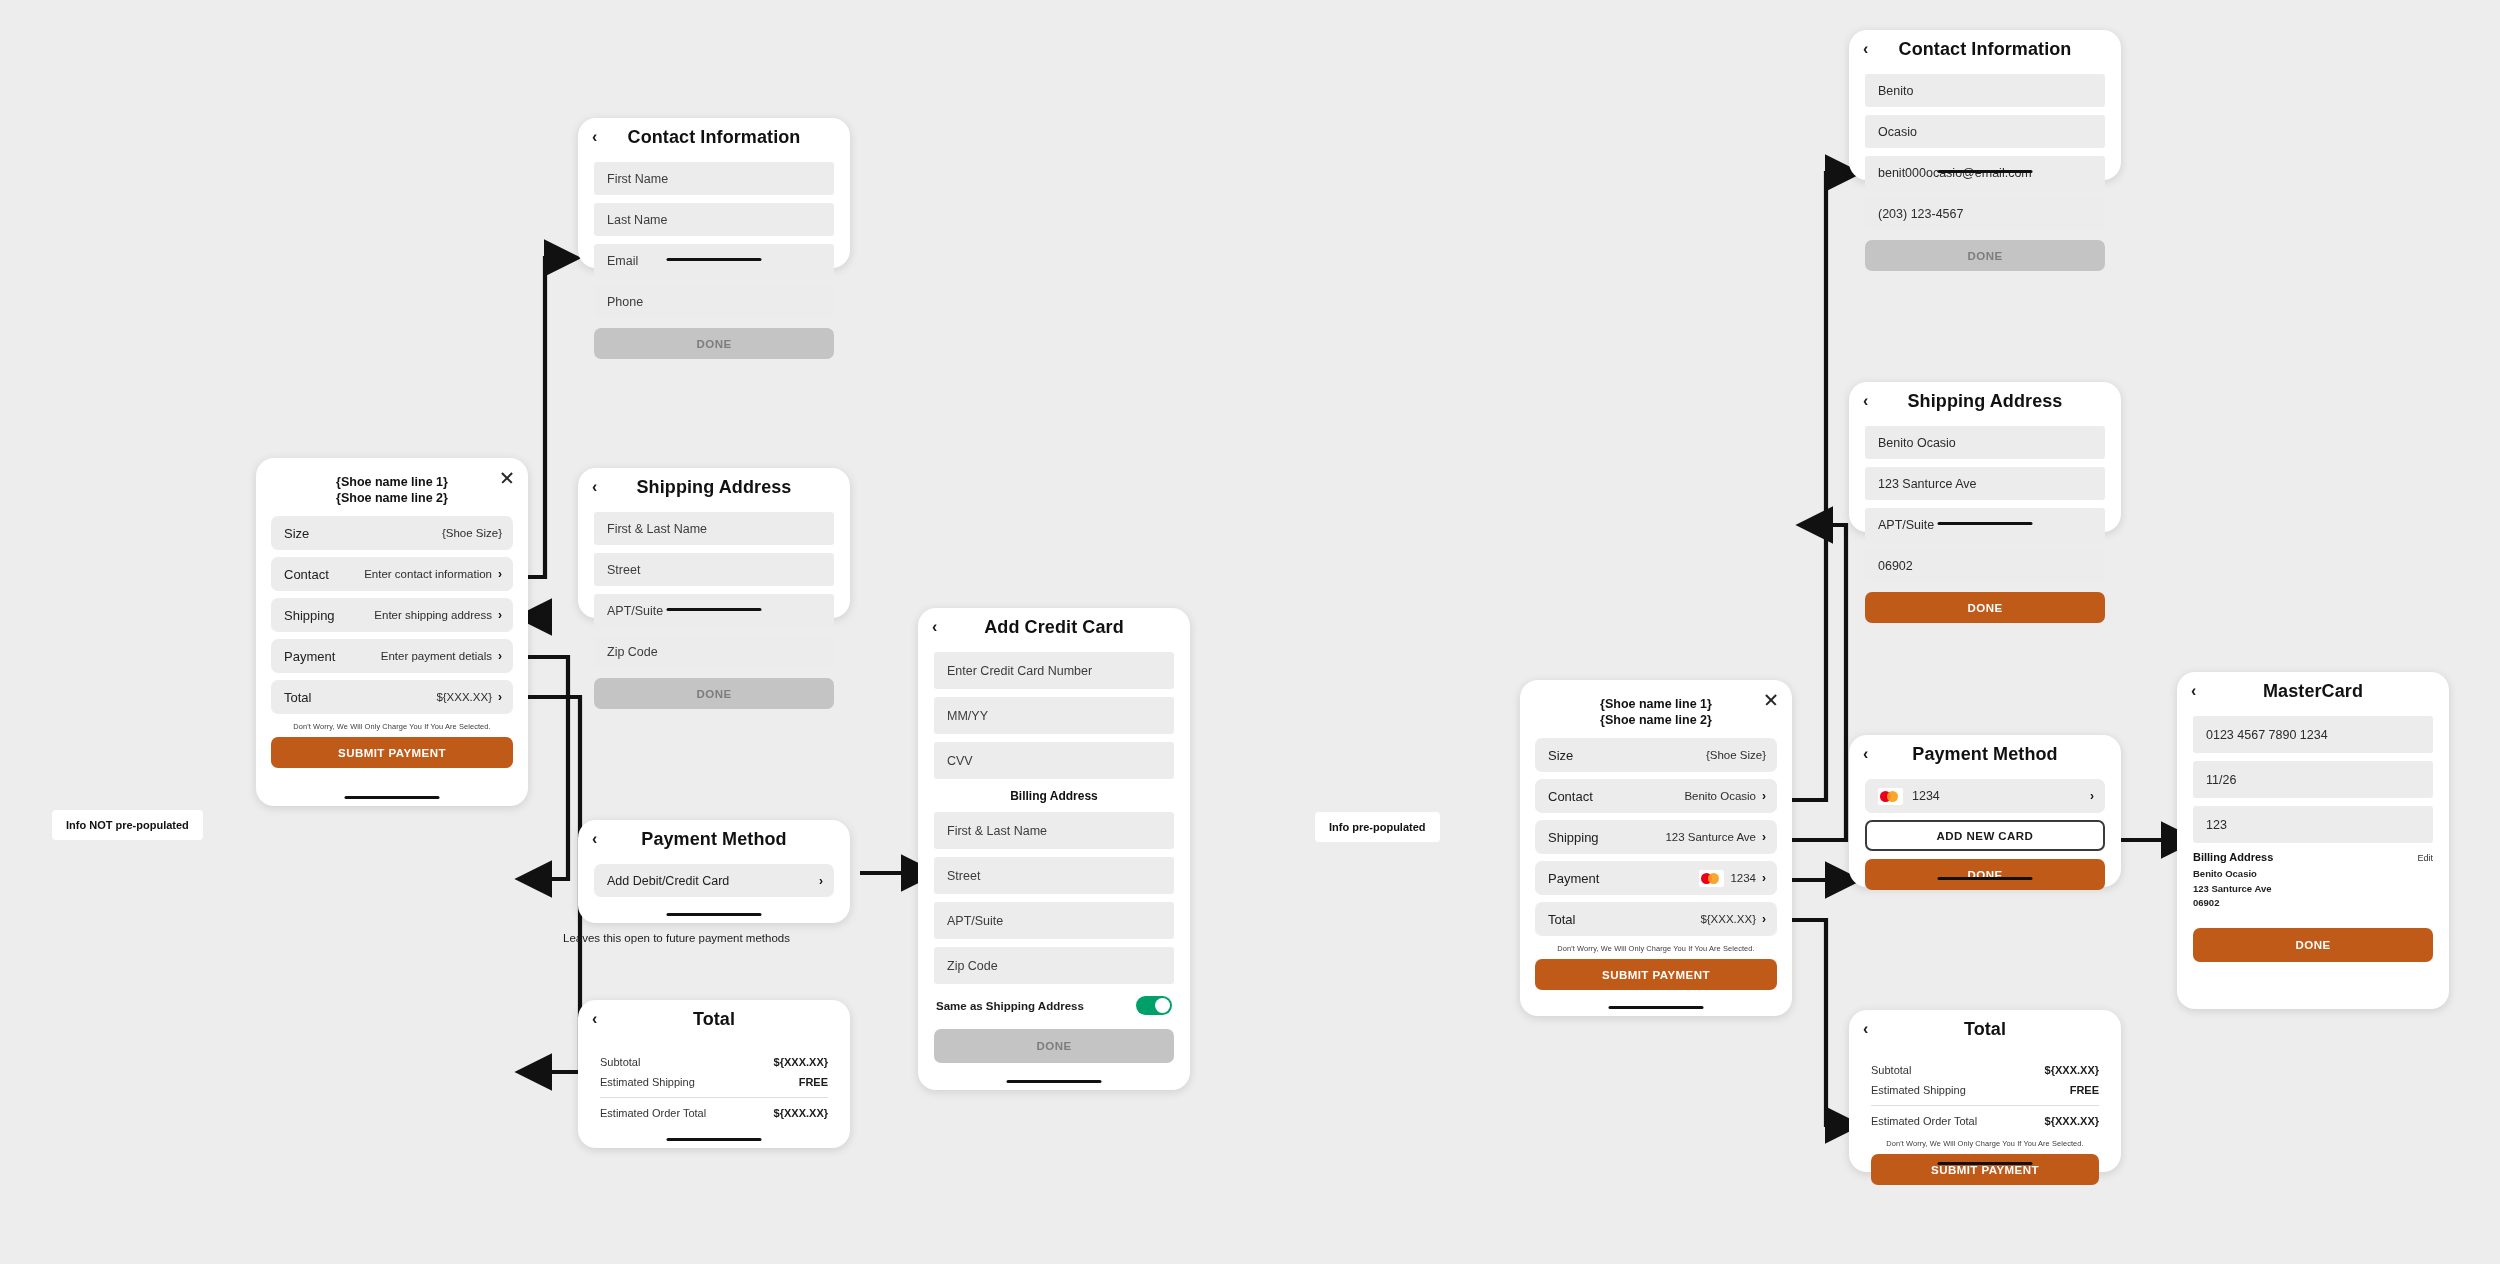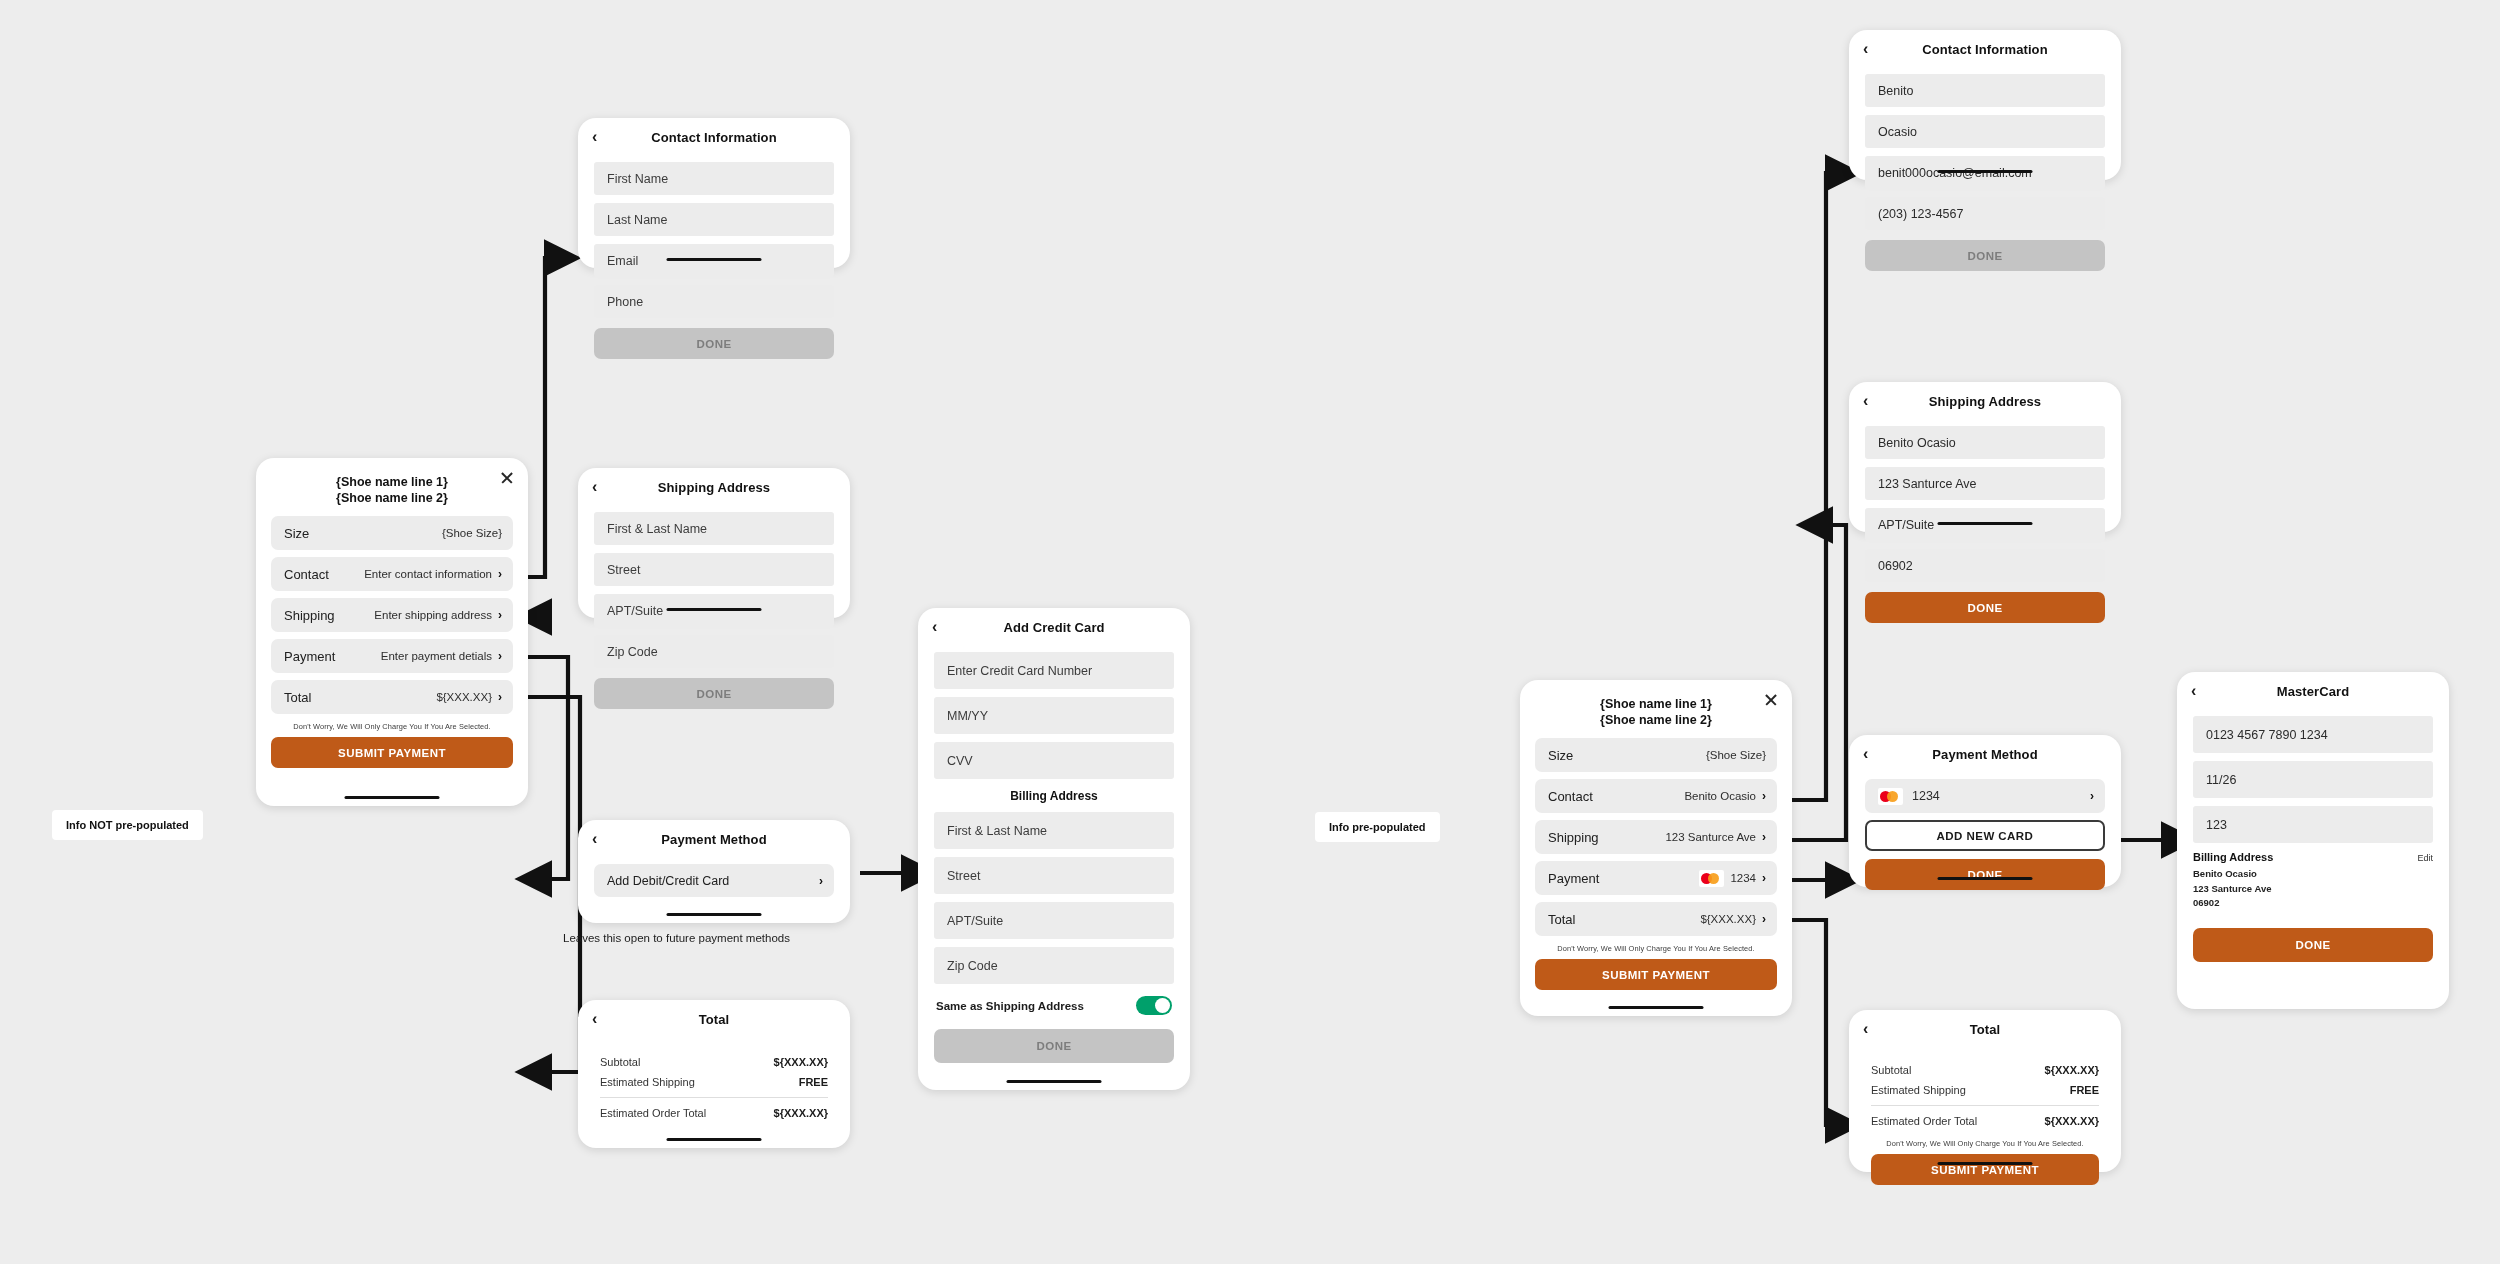--- a/index.html
+++ b/index.html
@@ -20,21 +20,21 @@
     z-index: 5;
   }
   .phone-title-row {
     position: relative;
     height: 38px;
     display: flex;
     align-items: center;
     justify-content: center;
   }
   .phone-title {
-    font-size: 13px;
+    font-size: 18px;
     font-weight: bold;
     color: #111;
     letter-spacing: .1px;
   }
   .back-chevron {
     position: absolute;
     left: 14px; top: 50%;
     transform: translateY(-50%);
     font-size: 16px;
     font-weight: bold;

